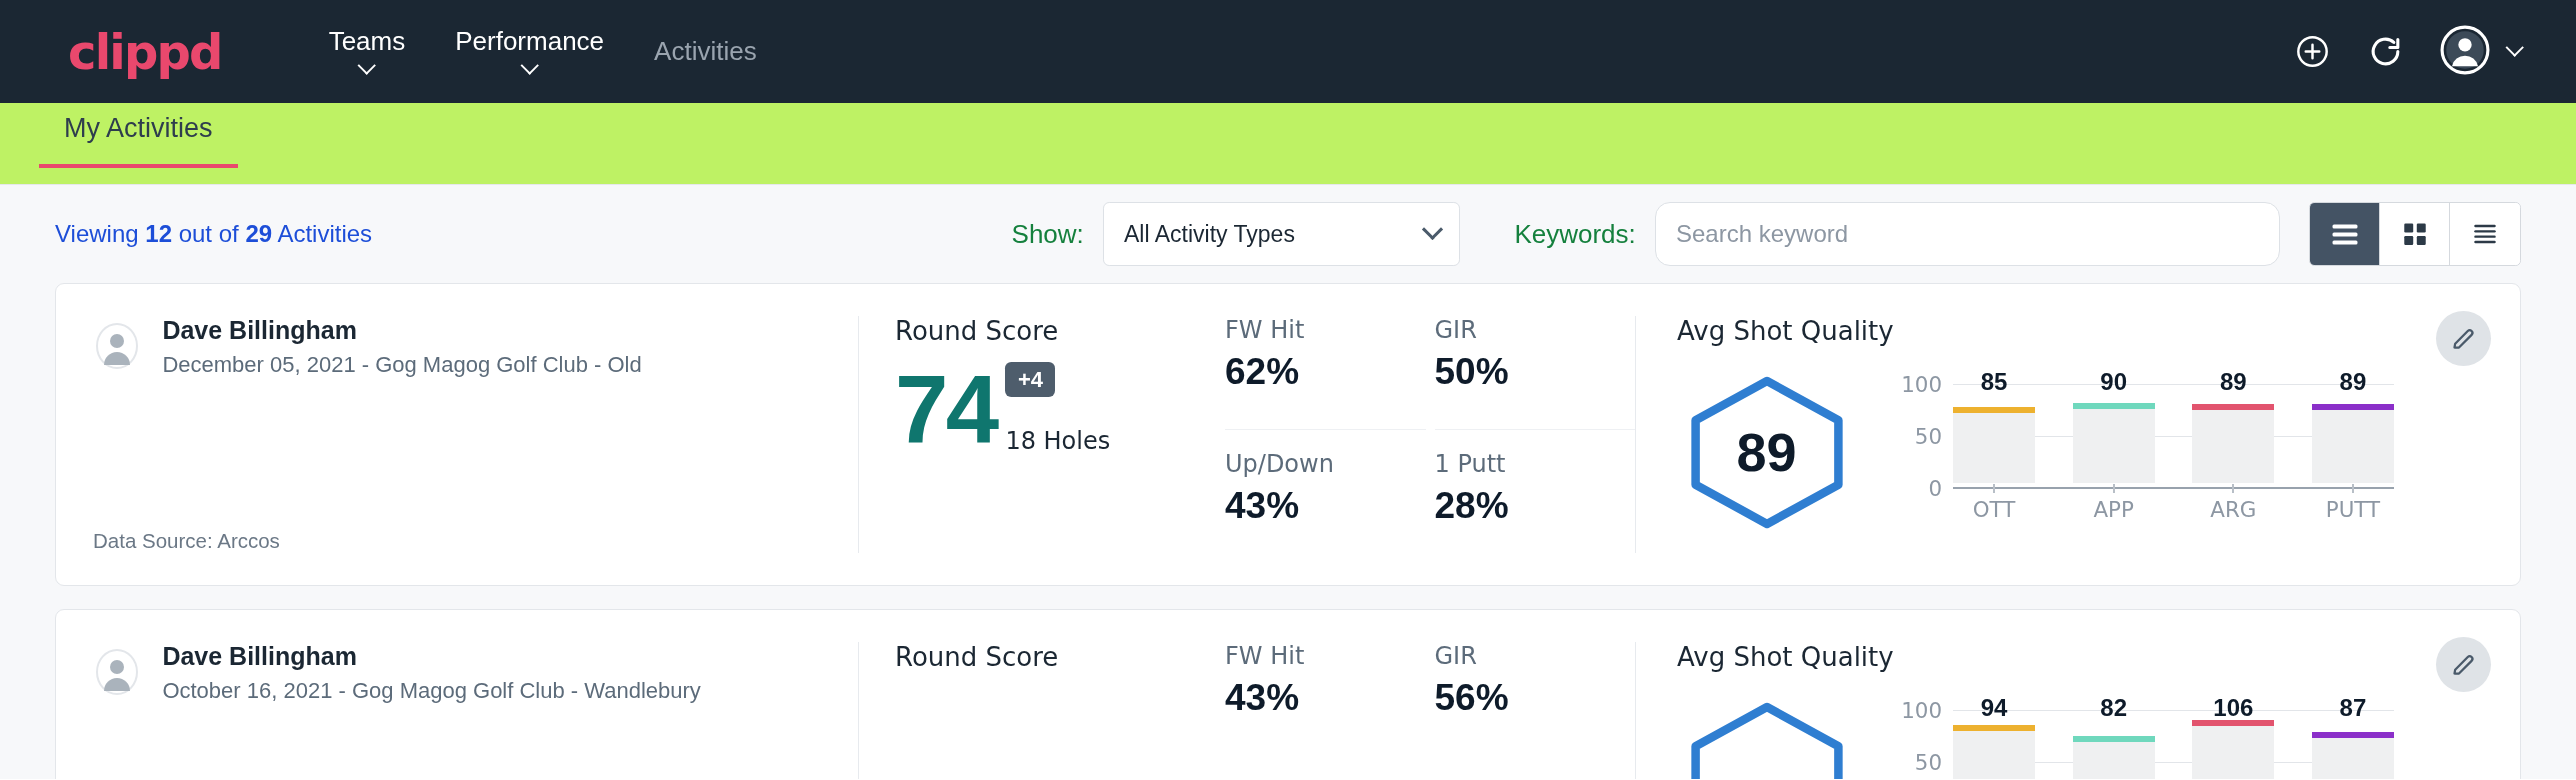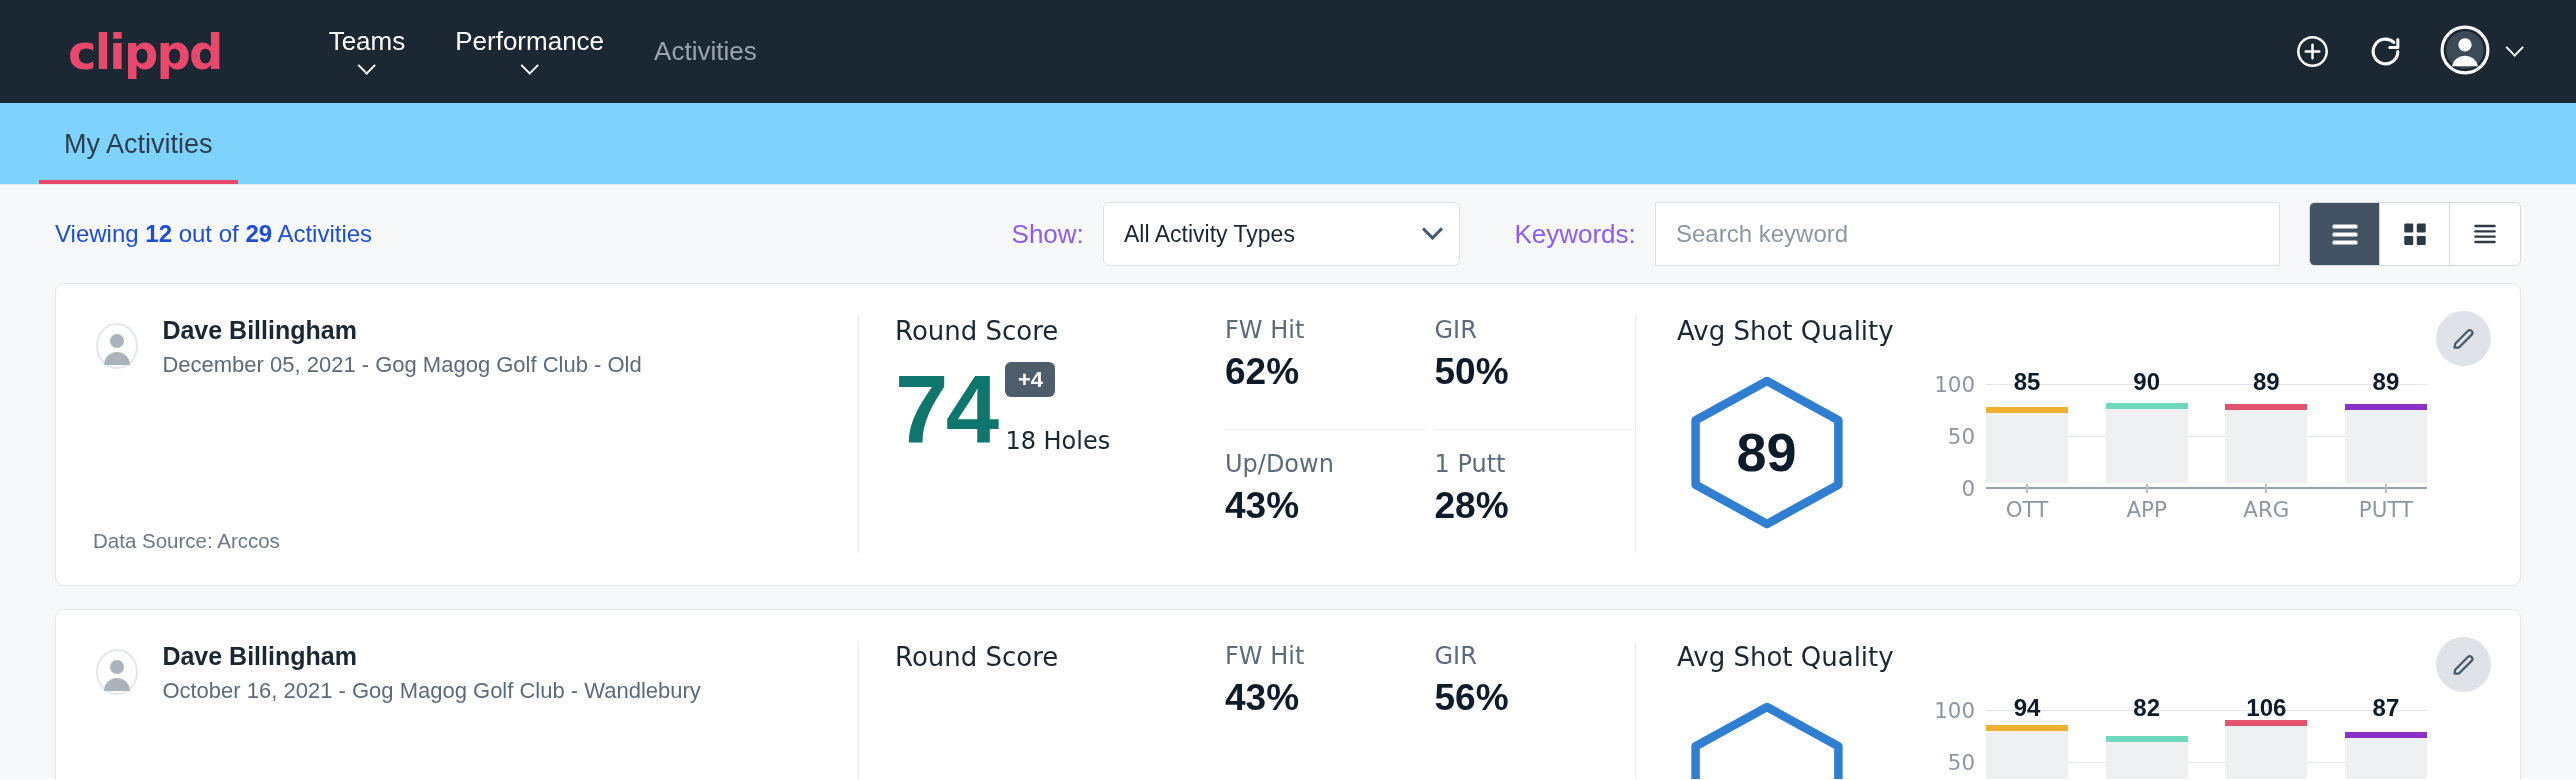--- a/index.html
+++ b/index.html
@@ -48,24 +48,24 @@
   .nav-right {
     margin-left: auto;
     display: flex; align-items: center; gap: 36px;
   }
   .icon-btn { cursor: pointer; display: flex; align-items: center; justify-content: center; }
   .avatar-wrap { display: flex; align-items: center; gap: 18px; cursor: pointer; }
 
   
   .tabstrip {
     height: 82px;
-    background: #7dd3fc;
+    background: #bef264;
     display: flex;
     align-items: flex-end;
-    padding: 0 0 0 39px;
+    padding: 0 0 16px 39px;
     border-bottom: 0.9px solid #e6e8eb;
   }
   .tab {
     font-size: 27px;
     color: #2e3d4d;
     padding: 0 25px 19.6px 25px;
     border-bottom: 4.5px solid transparent;
     cursor: pointer;
   }
   .tab.active { border-bottom-color: #e9486d; }
@@ -87,21 +87,21 @@
   .viewing {
     font-size: 24px;
     color: #1d4ed8;
   }
   .viewing b { font-weight: 700; }
   .filter-right {
     margin-left: auto;
     display: flex;
     align-items: center;
   }
-  .lbl { font-size: 26px; color: #8b5cf6; margin-right: 19.6px; }
+  .lbl { font-size: 26px; color: #15803d; margin-right: 19.6px; }
   .select {
     width: 357px; height: 64px;
     background: #ffffff;
     border: 0.9px solid #dde1e6;
     border-radius: 6.2px;
     display: flex; align-items: center;
     padding: 0 19.6px;
     font-size: 23px; color: #1b2733;
     cursor: pointer;
     margin-right: 54px;
@@ -110,21 +110,21 @@
     margin-left: auto;
     width: 15px; height: 15px;
     border-right: 3.6px solid #4a5a6a;
     border-bottom: 3.6px solid #4a5a6a;
     transform: rotate(45deg) translate(-3.6px,-3.6px);
   }
   .searchbox {
     width: 625px; height: 64px;
     background: #ffffff;
     border: 0.9px solid #dde1e6;
-    border-radius: 1px;
+    border-radius: 15px;
     display: flex; align-items: center;
     padding: 0 19.6px;
     margin-right: 28.6px;
   }
   .searchbox input {
     border: 0; outline: 0; width: 100%;
     font-size: 24px; color: #1b2733;
     font-family: "Liberation Sans", sans-serif;
     background: transparent;
   }
@@ -226,21 +226,21 @@
   }
   .quality-body { display: flex; align-items: center; margin-top: 5.4px; flex: 1; }
   .hexwrap { position: relative; width: 179px; height: 161px; display:flex; align-items:center; justify-content:center; }
   .hexnum {
     position: absolute; inset: 0;
     display: flex; align-items: center; justify-content: center;
     font-size: 54px; font-weight: 700; color: #0e1b2a;
   }
 
   
-  .chart { margin-left: 71px; position: relative; width: 500px; height: 161px; }
+  .chart { margin-left: 38px; position: relative; width: 500px; height: 161px; }
   .chart .yaxis {
     position: absolute; left: 0; top: 0; width: 100%; height: 111px;
   }
   .gridrow {
     position: absolute; left: 0; width: 100%;
     display: flex; align-items: center;
   }
   .ytick {
     width: 48px; text-align: right;
     font-size: 21.4px; color: #8d97a3;

